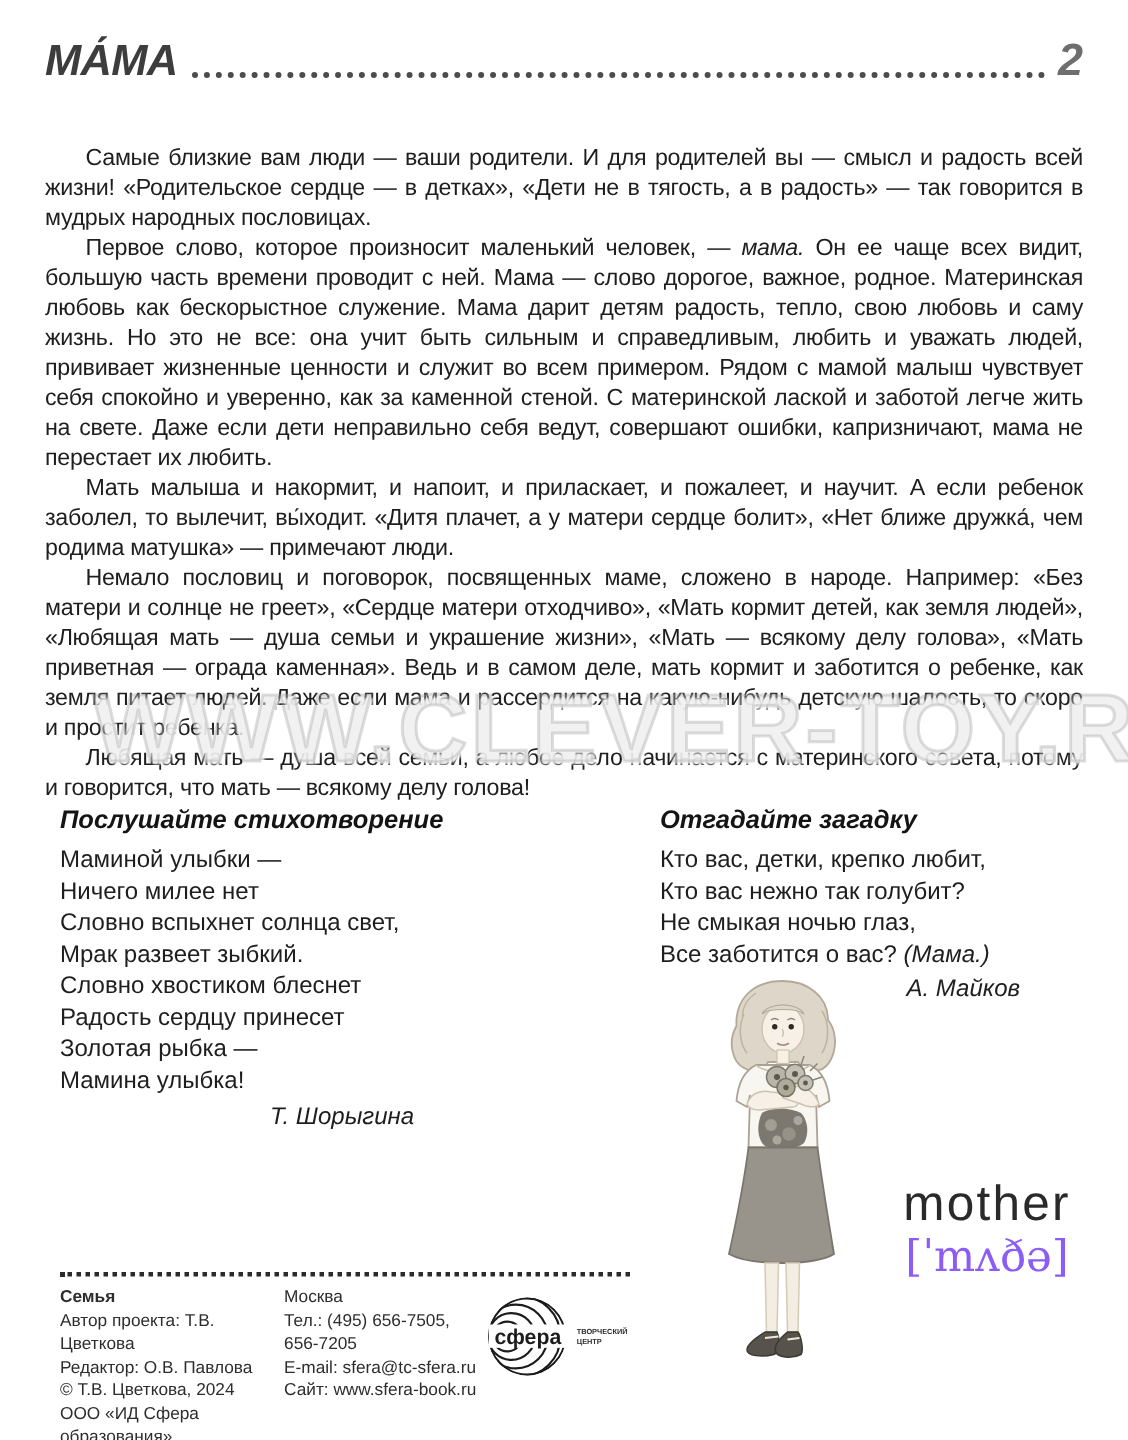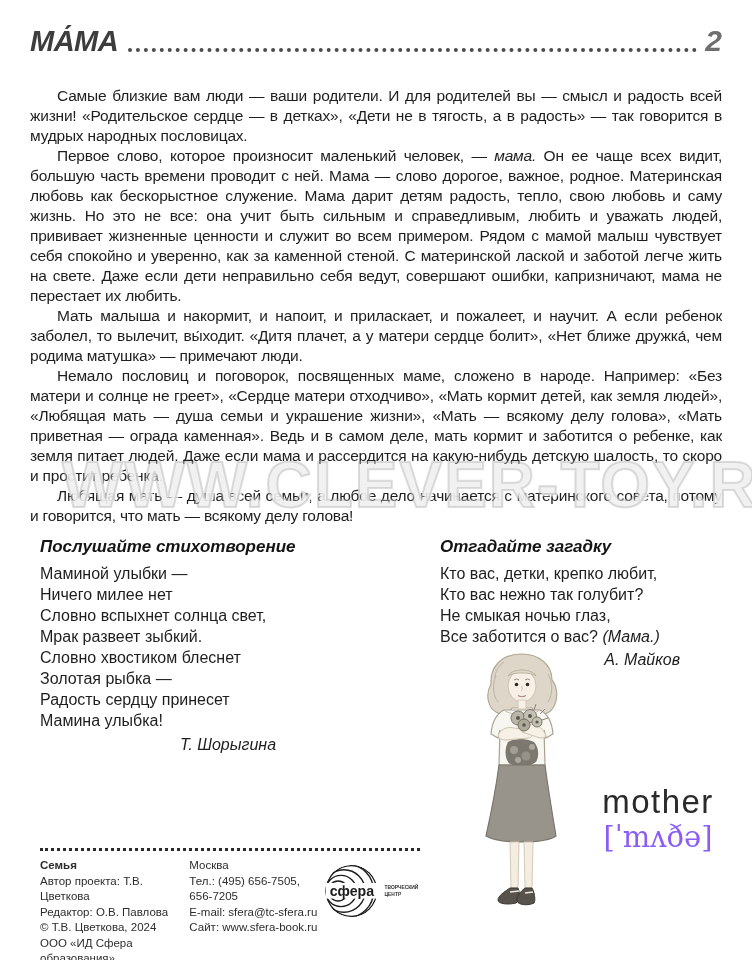--- a/index.html
+++ b/index.html
@@ -26,21 +26,21 @@
     flex:1;height:0;
     border-bottom:4px dotted #4c4c4c;
     margin:0 8px 4px 10px;
   }
   .pagenum{
     font-size:30px;font-weight:bold;font-style:italic;
     color:#6e6e6e;line-height:1;
   }
   
   .article{
-    position:absolute;left:30px;top:86px;width:692px;
+    position:absolute;left:30px;top:96px;width:692px;
     font-size:15.5px;line-height:20px;letter-spacing:-0.2px;
     text-align:justify;
   }
   .article p{margin:0;text-indent:27px;}
   .article i{font-style:italic;}
   
   .watermark{
     position:absolute;left:62px;top:448px;width:690px;
     font-size:64px;font-weight:bold;letter-spacing:2px;
     color:rgba(175,175,175,0.18);
@@ -117,22 +117,22 @@
   <div class="watermark">WWW.CLEVER-TOY.RU</div>
 
   <div class="columns">
     <div class="col-left">
       <div class="sec-heading">Послушайте стихотворение</div>
       <div class="verse-line">Маминой улыбки —</div>
       <div class="verse-line">Ничего милее нет</div>
       <div class="verse-line">Словно вспыхнет солнца свет,</div>
       <div class="verse-line">Мрак развеет зыбкий.</div>
       <div class="verse-line">Словно хвостиком блеснет</div>
+      <div class="verse-line">Радость сердцу принесет</div>
       <div class="verse-line">Золотая рыбка —</div>
-      <div class="verse-line">Радость сердцу принесет</div>
       <div class="verse-line">Мамина улыбка!</div>
       <div class="poem-author">Т. Шорыгина</div>
 
     </div>
 
     <div class="col-right">
       <div class="sec-heading">Отгадайте загадку</div>
       <div class="verse-line">Кто вас, детки, крепко любит,</div>
       <div class="verse-line">Кто вас нежно так голубит?</div>
       <div class="verse-line">Не смыкая ночью глаз,</div>

